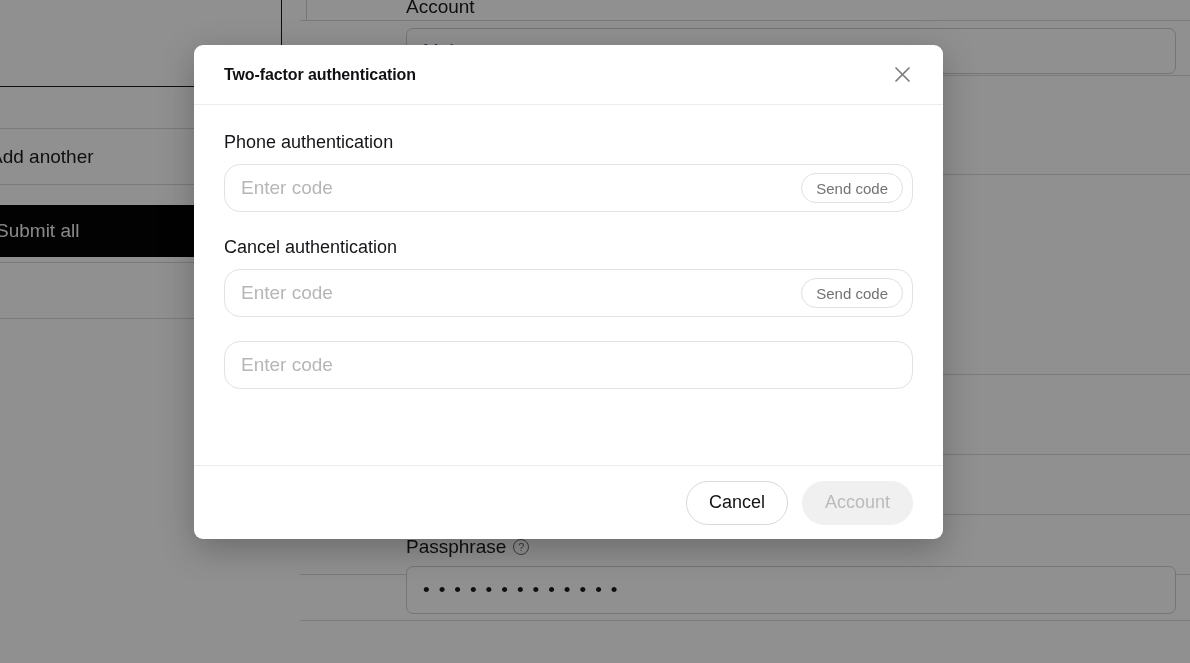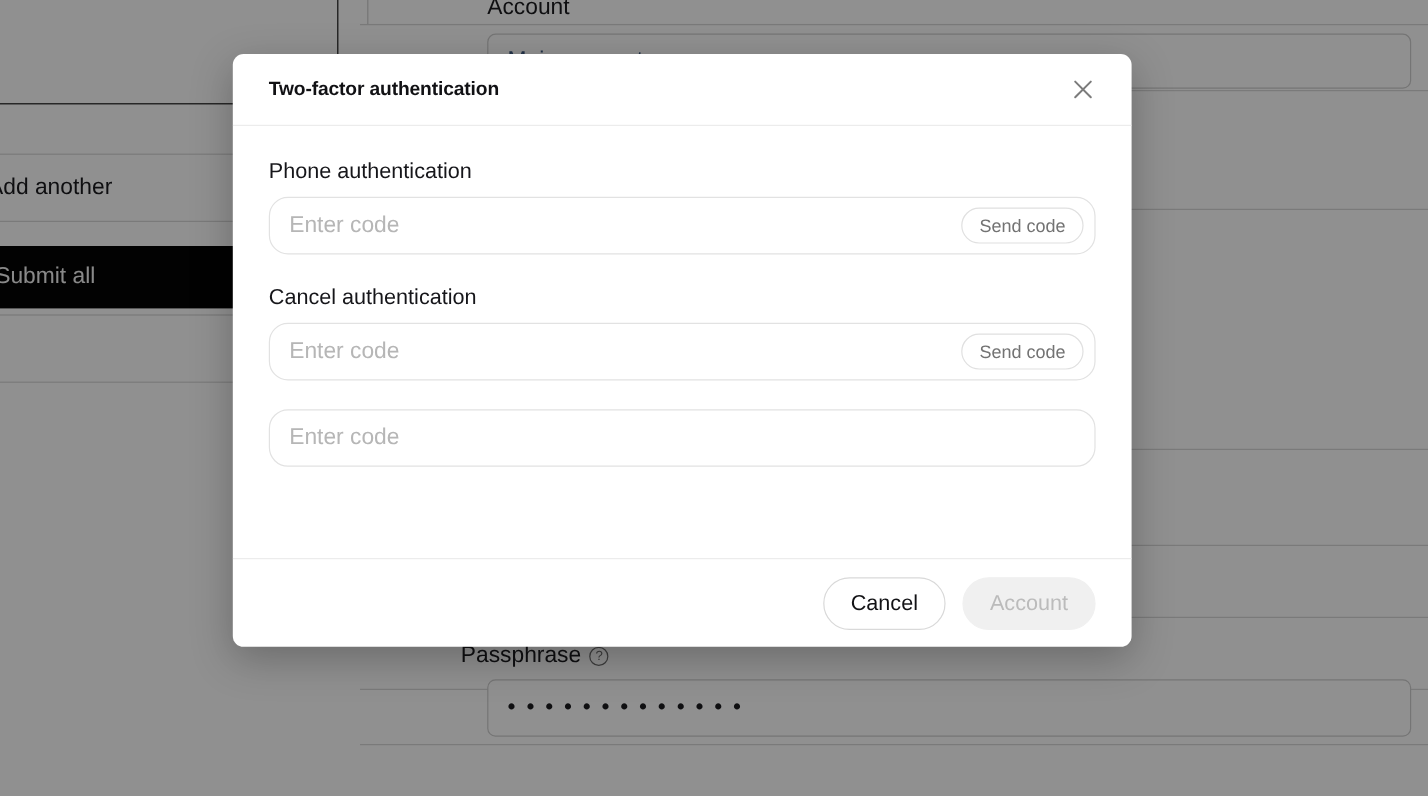--- a/index.html
+++ b/index.html
@@ -287,21 +287,21 @@
       <span>Submit all</span>
     </div>
 
     <div class="bg-label" style="left:406px; top:-4px;">
       <span>Account</span>
     </div>
     <div class="bg-field" style="left:406px; top:28px; width:770px; height:46px;">
       <span class="fieldtext">Main account</span>
     </div>
 
-    <div class="bg-label" style="left:384px; top:536px;">
+    <div class="bg-label" style="left:406px; top:536px;">
       <span>Passphrase</span>
       <span class="help-icon">?</span>
     </div>
     <div class="bg-field" style="left:406px; top:566px; width:770px; height:48px;">
       <span class="dots">•••••••••••••</span>
     </div>
 
   </div>
 
   <div class="scrim"></div>

